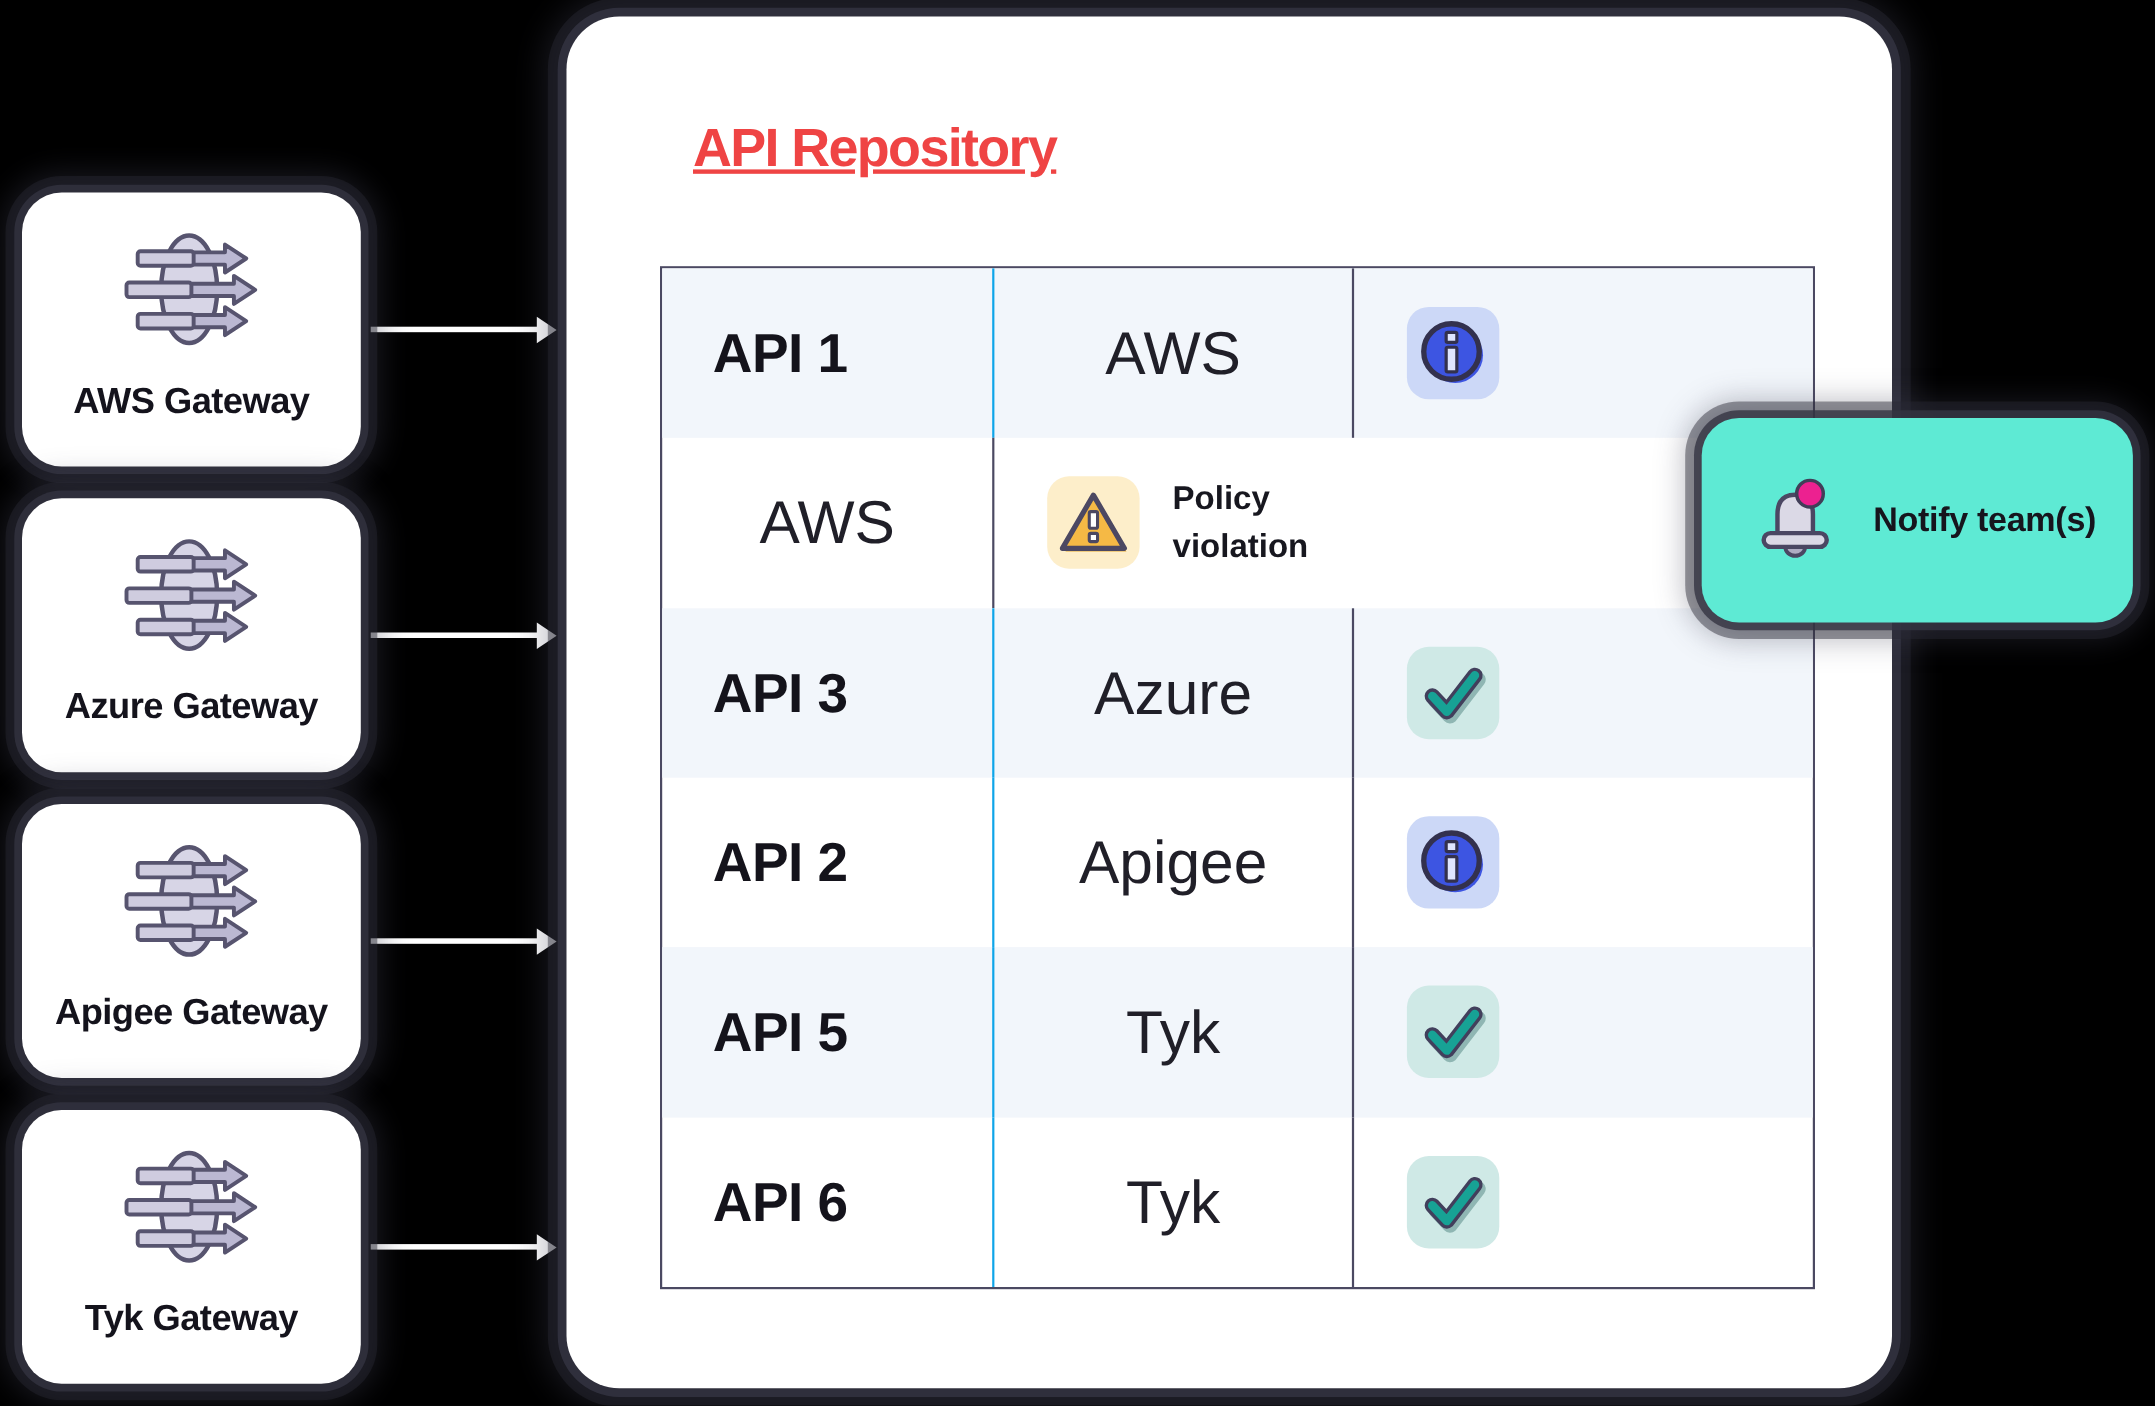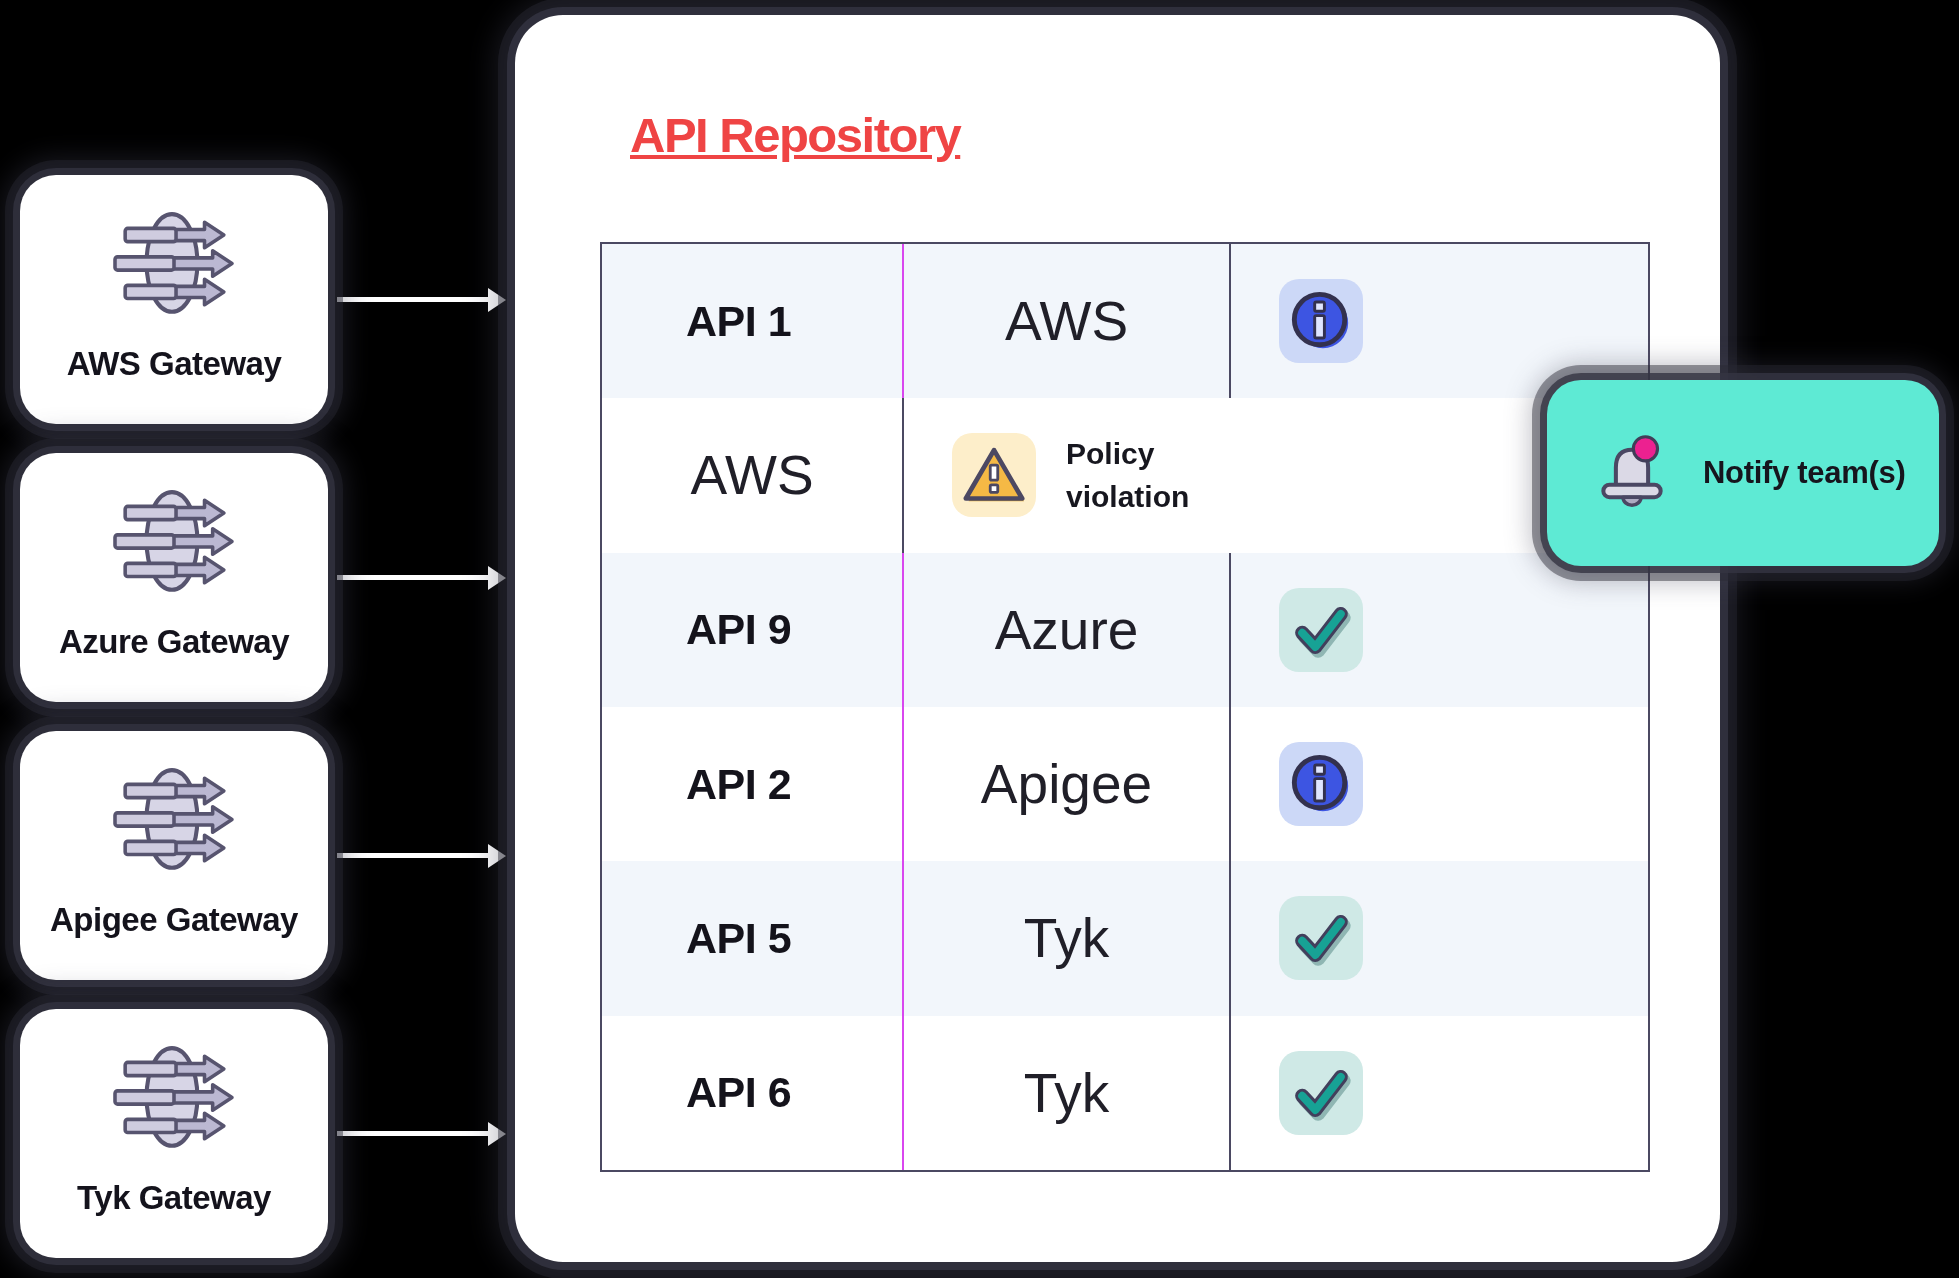--- a/index.html
+++ b/index.html
@@ -29,21 +29,21 @@
   }
   .panel-title{position:absolute;left:115px;top:92px;font-size:49px;font-weight:800;letter-spacing:-1.5px;color:#ef4444;text-decoration:underline;}
   
   .api-table{
     position:absolute;left:85px;top:227px;width:1050px;height:930px;box-sizing:border-box;
     border:2px solid #4b4962;background:#fff;display:flex;flex-direction:column;
   }
   .api-row{flex:1 1 0;display:grid;grid-template-columns:302px 327px 1fr;}
   .api-row.alt{background:#f2f6fb;}
   .cell{display:flex;align-items:center;box-sizing:border-box;}
-  .cell-api{border-right:2px solid #d946ef;padding-left:84px;font-size:43px;font-weight:700;letter-spacing:-.5px;color:#14131b;}
+  .cell-api{border-right:2px solid #0ea5e9;padding-left:46px;font-size:50px;font-weight:700;letter-spacing:-.5px;color:#14131b;}
   .cell-provider{border-right:2px solid #4b4962;justify-content:center;font-size:55px;font-weight:400;color:#201f28;}
   .cell-status{padding-left:36px;gap:30px;margin-left:12px;}
   
   .badge{width:84px;height:84px;border-radius:20px;display:flex;align-items:center;justify-content:center;flex:0 0 auto;}
   .badge-info{background:#ccd8f7;}
   .badge-warning{background:#fdeeca;}
   .badge-check{background:#cfe9e6;}
   .badge svg{display:block;}
   .status-label{font-size:30px;font-weight:700;line-height:1.45;color:#17171f;max-width:170px;}
   
@@ -154,21 +154,21 @@
         <svg width="68" height="62" viewBox="0 0 72 66">
                 <use href="#def-warning"></use>
               </svg>
       </div>
 
       <div class="status-label">Policy violation</div>
     </div>
   </div>
 
   <div class="api-row alt">
-    <div class="cell cell-api">API 9</div>
+    <div class="cell cell-api">API 3</div>
     <div class="cell cell-provider">Azure</div>
     <div class="cell cell-status">
 
       <div class="badge badge-check">
         <svg width="64" height="58" viewBox="0 0 68 60">
                 <use href="#def-check"></use>
               </svg>
       </div>
 
     </div>

